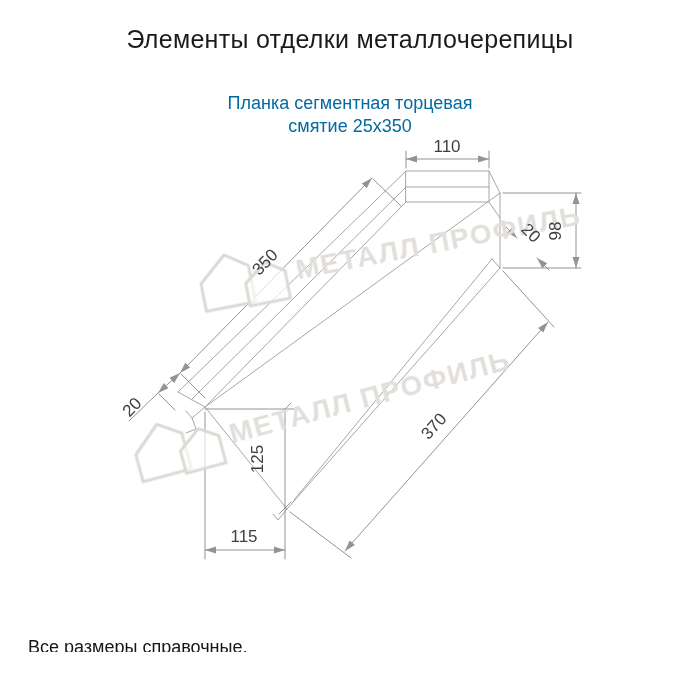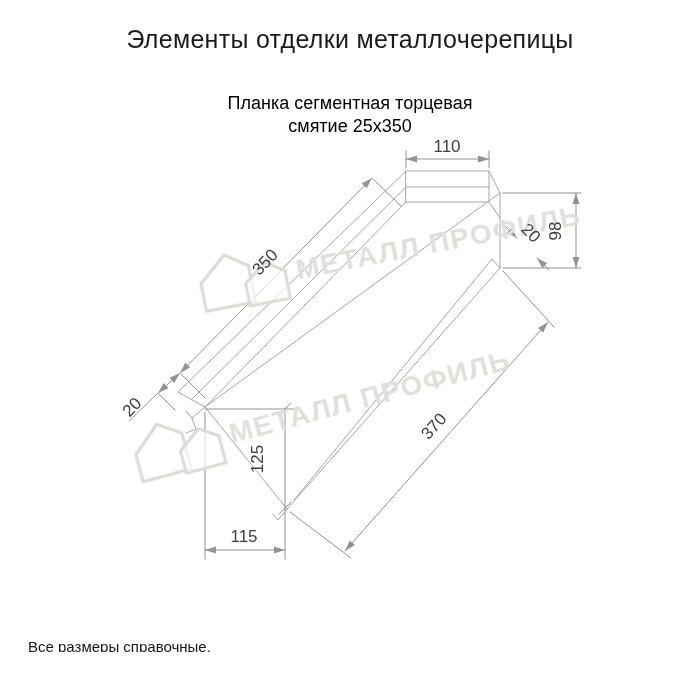--- a/index.html
+++ b/index.html
@@ -6,24 +6,24 @@
   .stage{
     position:relative;width:700px;height:652px;background:#ffffff;
     font-family:"Liberation Sans",sans-serif;overflow:hidden;
   }
   .page-title{
     position:absolute;top:25px;left:0;width:100%;text-align:center;
     font-size:25px;letter-spacing:.3px;color:#1b1b1b;white-space:nowrap;
   }
   .subtitle{
     position:absolute;top:92px;left:0;width:100%;text-align:center;
-    font-size:18px;line-height:23px;color:#000000;
+    font-size:18px;line-height:23px;color:#0369a1;
   }
   .footer{
-    position:absolute;left:28px;top:638px;font-size:15px;line-height:18px;color:#161616;
+    position:absolute;left:28px;top:638px;font-size:18px;line-height:18px;color:#161616;
   }
   svg.drawing{position:absolute;left:0;top:0;}
   .oline{stroke:#a3a7aa;stroke-width:1;fill:none;stroke-linecap:round;stroke-linejoin:round;}
   .dline{stroke:#8f9497;stroke-width:1;fill:none;stroke-linecap:round;}
   .dimtxt{fill:#3e4144;font-size:17px;font-family:"Liberation Sans",sans-serif;}
   .wmtxt{font-size:28px;font-weight:bold;letter-spacing:1.5px;fill:#e2dfdb;font-family:"Liberation Sans",sans-serif;}
   .wmhouse{stroke:#ddd9d4;stroke-width:3;fill:#ffffff;fill-opacity:.65;stroke-linejoin:round;}
 </style>
 </head>
 <body>

